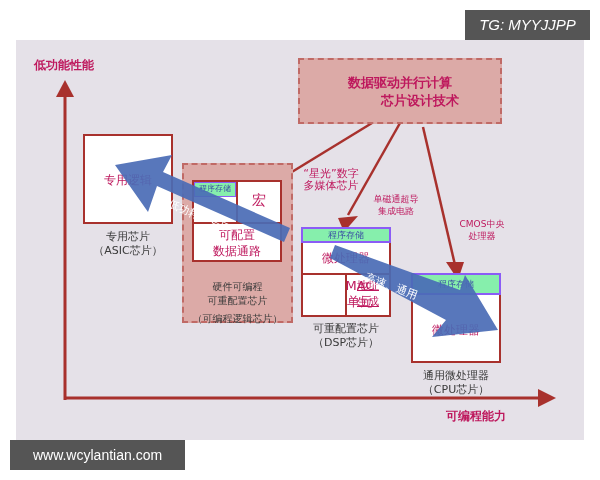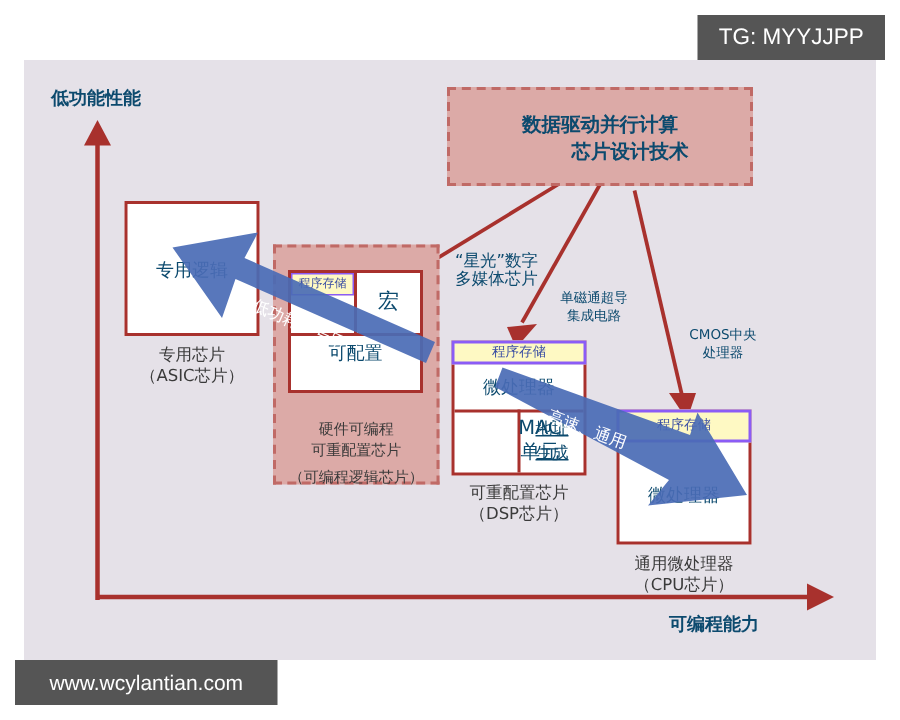--- a/index.html
+++ b/index.html
@@ -6,27 +6,27 @@
     body {
       width: 600px; height: 480px; position: relative; overflow: hidden;
       background: #ffffff;
       font-family: "DejaVu Sans", sans-serif;
     }
     .panel {
       position: absolute; left: 16px; top: 40px; width: 568px; height: 400px;
       background: #e5e1e8;
     }
     .abs { position: absolute; }
-    .red-text { color: #0c4a6e; }
+    .red-text { color: #be185d; }
     .dark-text { color: #3a3a3a; }
     .box {
       position: absolute; background: #ffffff; border: 2px solid #a8312d; box-sizing: border-box;
     }
     .blue-box {
-      position: absolute; background: #fef9c3; border: 2px solid #8b5cf6; box-sizing: border-box;
+      position: absolute; background: #86efac; border: 2px solid #8b5cf6; box-sizing: border-box;
       color: #3a4ea3; text-align: center;
     }
     .dashed {
       position: absolute; background: #dcaaa7; border: 2px dashed #c06a66; box-sizing: border-box;
     }
     .center { text-align: center; }
     .watermark {
       position: absolute; background: #555555; color: #ffffff;
       font-family: "Liberation Sans", sans-serif;
     }
@@ -83,20 +83,21 @@
 </div>
 
 <div class="dashed" style="left:182px; top:163px; width:111px; height:160px;"></div>
 <div class="box" style="left:192px; top:180px; width:90px; height:82px;"></div>
 <div class="blue-box" style="left:194px; top:182px; width:42px; height:15px; font-size:8px; line-height:11px; border-width:1px;">程序存储</div>
 <div class="abs" style="left:236px; top:182px; width:2px; height:40px; background:#a8312d;"></div>
 <div class="abs" style="left:194px; top:222px; width:86px; height:2px; background:#a8312d;"></div>
 <div class="abs red-text center" style="left:238px; top:192px; width:42px; font-size:14px;">宏</div>
 <div class="abs red-text center" style="left:194px; top:227px; width:86px; font-size:12px; line-height:16px;">
   <div>可配置</div>
+  <div>数据通路</div>
 </div>
 <div class="abs dark-text center" style="left:182px; top:280px; width:111px; font-size:10px; line-height:14px;">
   <div>硬件可编程</div>
   <div>可重配置芯片</div>
   <div style="margin-top:4px;">（可编程逻辑芯片）</div>
 </div>
 
 <div class="box" style="left:301px; top:227px; width:90px; height:90px;"></div>
 <div class="blue-box" style="left:301px; top:227px; width:90px; height:16px; font-size:9px; line-height:12px;">程序存储</div>
 <div class="abs red-text center" style="left:301px; top:250px; width:90px; font-size:12px;">微处理器</div>
@@ -125,14 +126,14 @@
 
 <svg width="600" height="480">
 
   <polygon points="115,165 172,155 163,172 290,228 284,242 157,186 148,212" fill="#4a6bb5" fill-opacity="0.92"></polygon>
 
   <polygon points="330,258 335,245 460,290 465,275 498,330 432,337 446,320" fill="#4a6bb5" fill-opacity="0.92"></polygon>
 </svg>
 <div class="abs" style="left:172px; top:196px; font-size:11px; color:#ffffff; transform:rotate(24deg); transform-origin:left top;">低功耗、专用</div>
 <div class="abs" style="left:368px; top:270px; font-size:11px; color:#ffffff; transform:rotate(20deg); transform-origin:left top;">高速、通用</div>
 
-<div class="watermark" style="left:465px; top:10px; width:125px; height:30px; font-size:15px; line-height:30px; text-align:center;">TG: MYYJJPP</div>
+<div class="watermark" style="left:465px; top:10px; width:125px; height:30px; font-size:15px; line-height:30px; text-align:center;font-style:italic;">TG: MYYJJPP</div>
 <div class="watermark" style="left:10px; top:440px; width:175px; height:30px; font-size:14px; line-height:30px; text-align:center;">www.wcylantian.com</div>
 
 </body></html>

